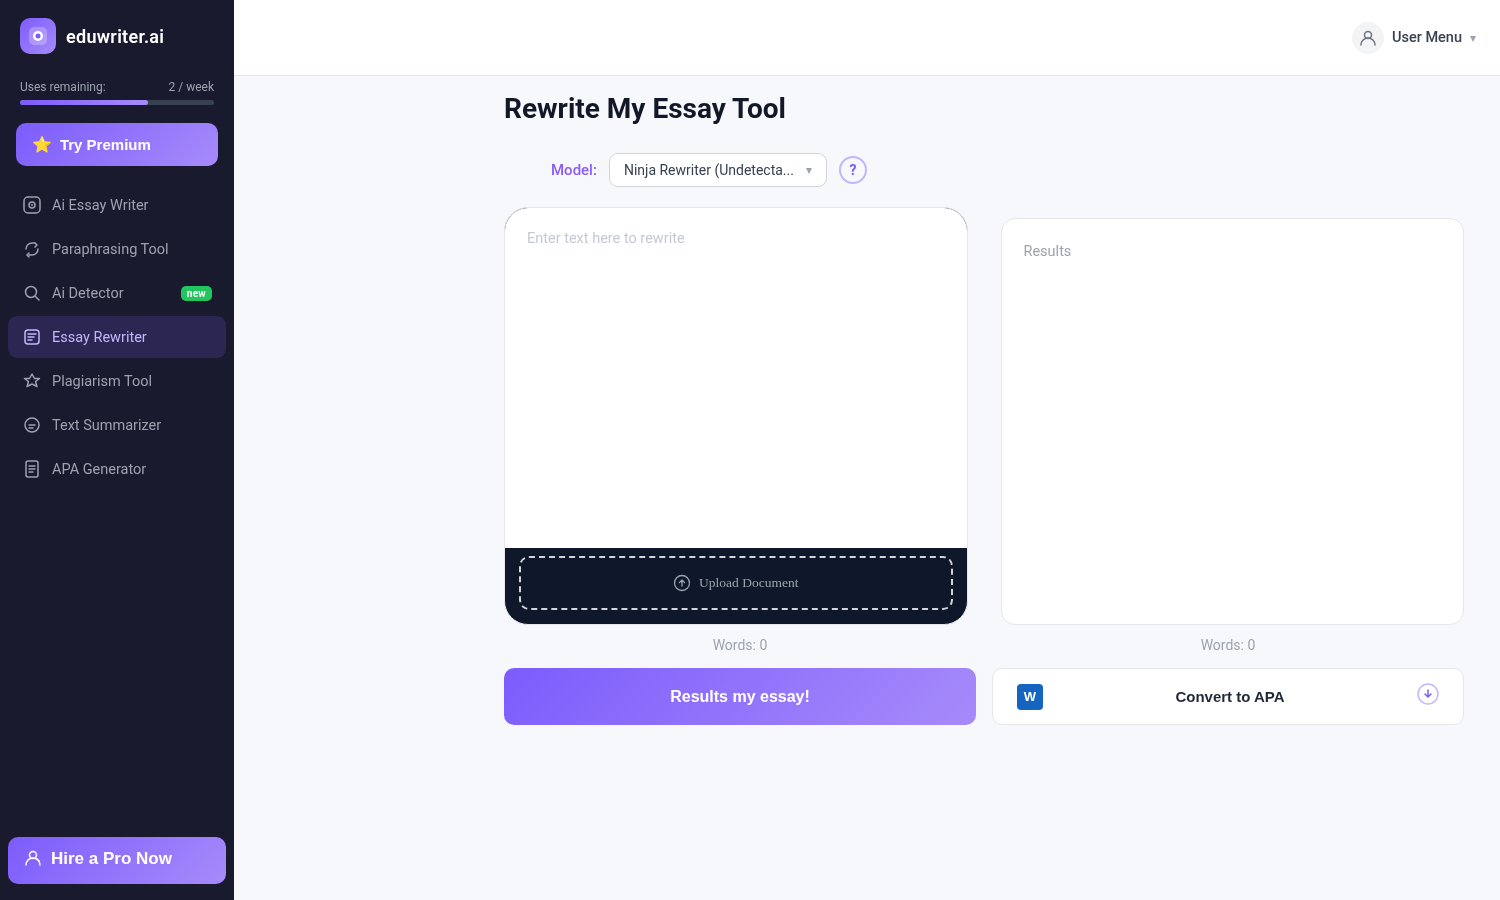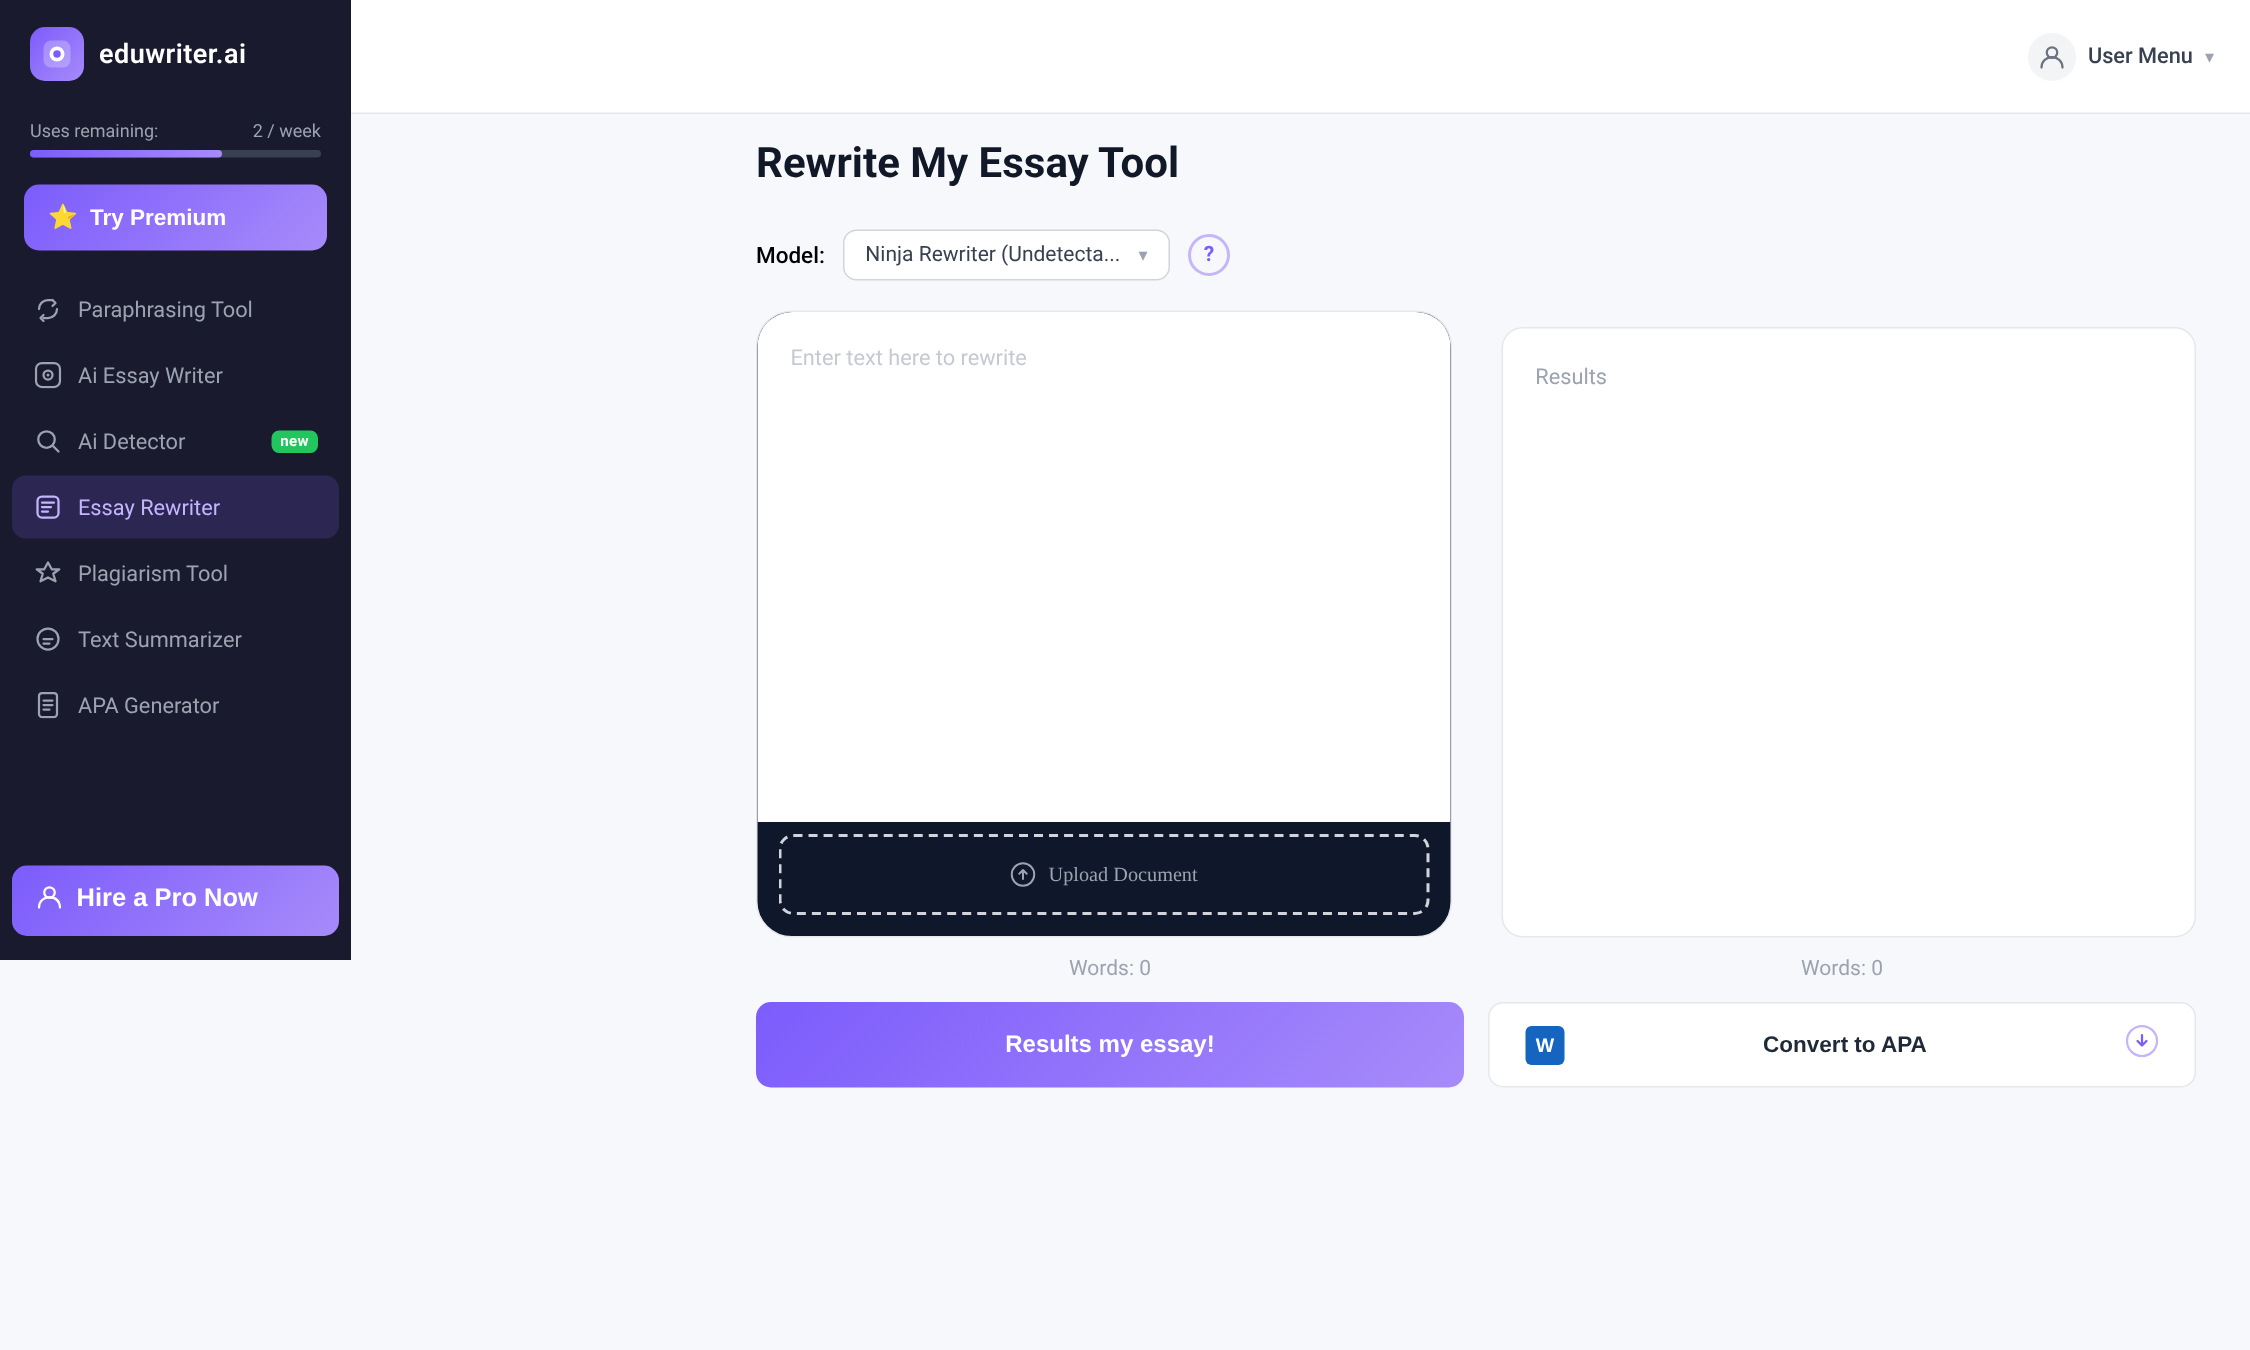--- a/index.html
+++ b/index.html
@@ -13,21 +13,21 @@
     }
 
     
     .sidebar {
       width: 234px;
       min-width: 234px;
       background: #1a1a2e;
       display: flex;
       flex-direction: column;
       padding: 0;
-      height: 640px;
+      height: 900px;
     }
 
     .sidebar-logo {
       display: flex;
       align-items: center;
       gap: 10px;
       padding: 18px 20px;
     }
 
     .logo-icon {
@@ -223,22 +223,23 @@
 
     .model-row {
       display: flex;
       align-items: center;
       gap: 12px;
       margin-bottom: 20px;
     }
 
     .model-label {
       font-size: 15px;
-      color: #000000;
+      color: #8b5cf6;
       font-weight: 500;
+      margin-left: 47px;
     }
 
     .model-select {
       background: white;
       border: 1.5px solid #d1d5db;
       border-radius: 9px;
       padding: 8px 14px 8px 14px;
       font-size: 14px;
       color: #374151;
       cursor: pointer;
@@ -413,36 +414,36 @@
 
   <button class="try-premium-btn">
     <span class="btn-icon">⭐</span>
     <span>Try Premium</span>
   </button>
 
   <nav class="nav-items">
     <div class="nav-item">
       <span class="nav-icon">
         <svg width="18" height="18" viewBox="0 0 18 18" fill="none">
+          <rect x="1" y="1" width="16" height="16" rx="4" stroke="#9ca3af" stroke-width="1.5" fill="none"></rect>
+          <circle cx="9" cy="9" r="3" stroke="#9ca3af" stroke-width="1.5" fill="none"></circle>
+          <circle cx="9" cy="9" r="1" fill="#9ca3af"></circle>
+        </svg>
+      </span>
+      <span class="nav-label">Ai Essay Writer</span>
+    </div>
+    <div class="nav-item">
+      <span class="nav-icon">
+        <svg width="18" height="18" viewBox="0 0 18 18" fill="none">
           <path d="M3 9a6 6 0 0 1 6-6h3" stroke="#9ca3af" stroke-width="1.5" stroke-linecap="round"></path>
           <path d="M15 9a6 6 0 0 1-6 6H6" stroke="#9ca3af" stroke-width="1.5" stroke-linecap="round"></path>
           <path d="M12 3l2 2-2 2M6 13l-2 2 2 2" stroke="#9ca3af" stroke-width="1.5" stroke-linecap="round" stroke-linejoin="round"></path>
         </svg>
       </span>
       <span class="nav-label">Paraphrasing Tool</span>
-    </div>
-    <div class="nav-item">
-      <span class="nav-icon">
-        <svg width="18" height="18" viewBox="0 0 18 18" fill="none">
-          <rect x="1" y="1" width="16" height="16" rx="4" stroke="#9ca3af" stroke-width="1.5" fill="none"></rect>
-          <circle cx="9" cy="9" r="3" stroke="#9ca3af" stroke-width="1.5" fill="none"></circle>
-          <circle cx="9" cy="9" r="1" fill="#9ca3af"></circle>
-        </svg>
-      </span>
-      <span class="nav-label">Ai Essay Writer</span>
     </div>
     <div class="nav-item">
       <span class="nav-icon">
         <svg width="18" height="18" viewBox="0 0 18 18" fill="none">
           <circle cx="8" cy="8" r="5.5" stroke="#9ca3af" stroke-width="1.5" fill="none"></circle>
           <path d="M12.5 12.5l3.5 3.5" stroke="#9ca3af" stroke-width="1.5" stroke-linecap="round"></path>
         </svg>
       </span>
       <span class="nav-label">Ai Detector</span>
       <span class="badge-new">new</span>

